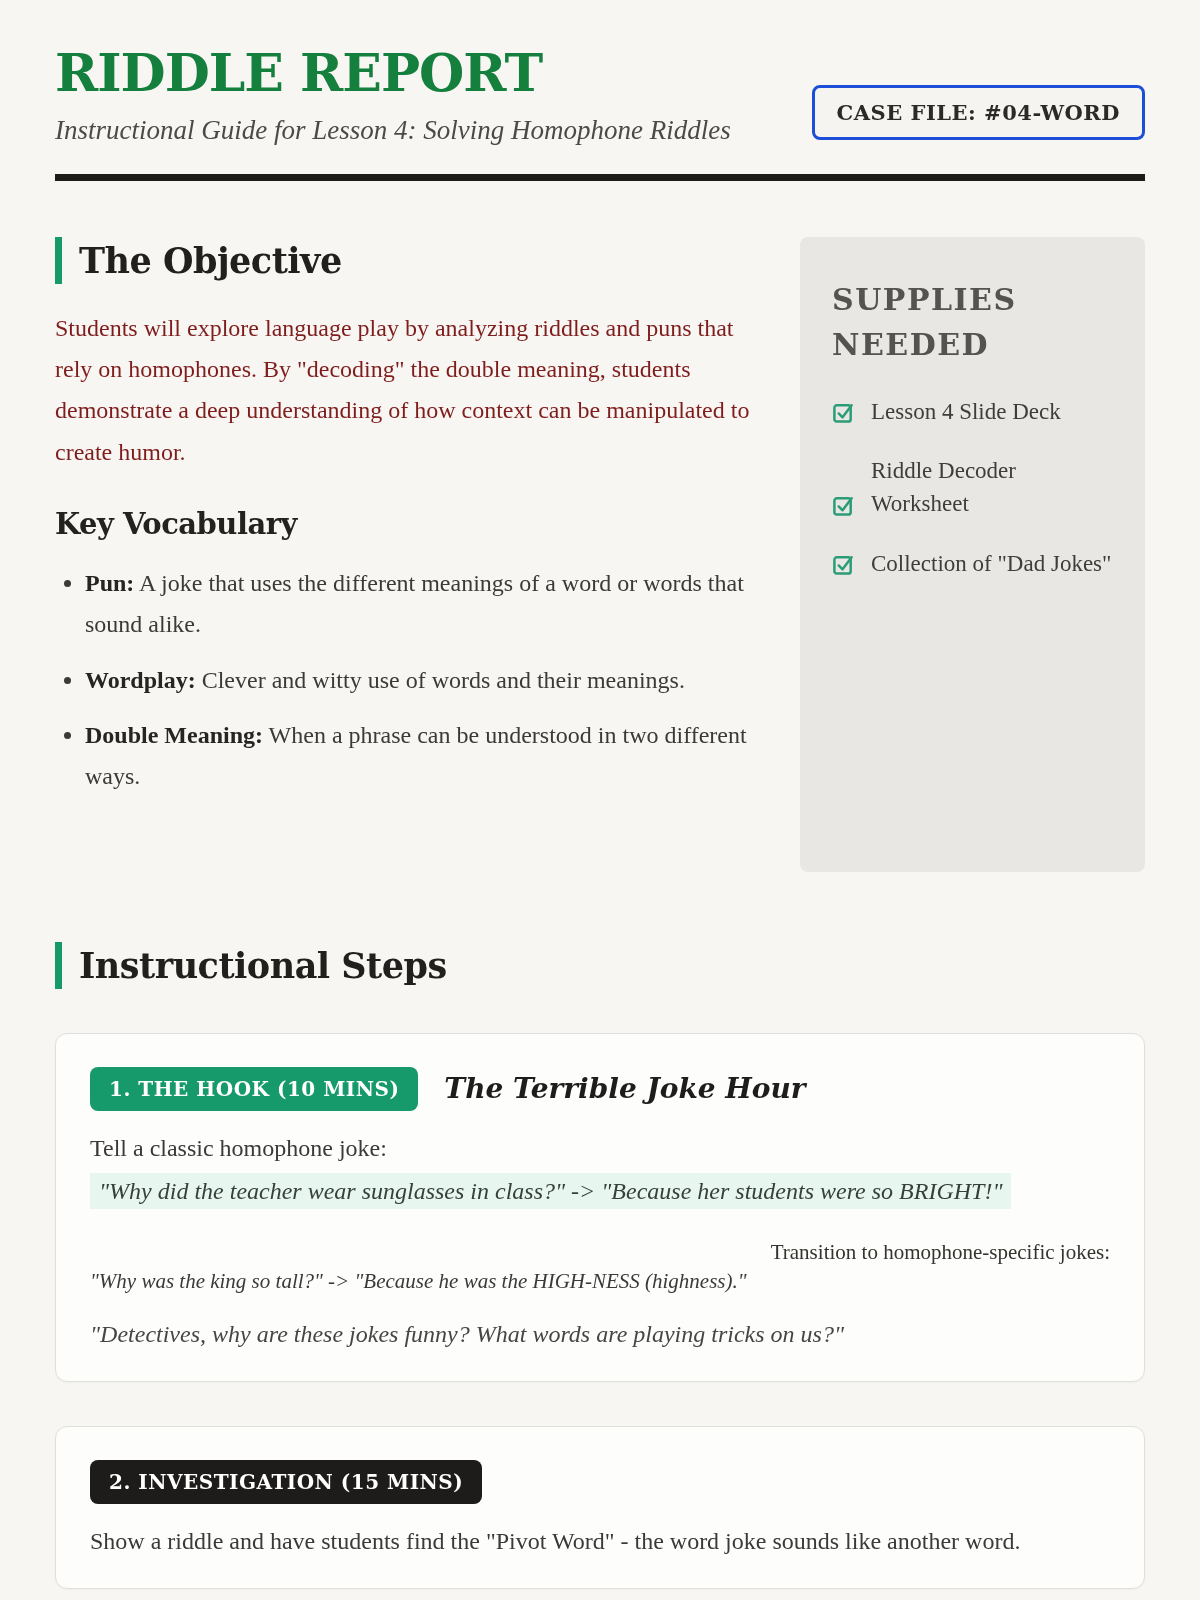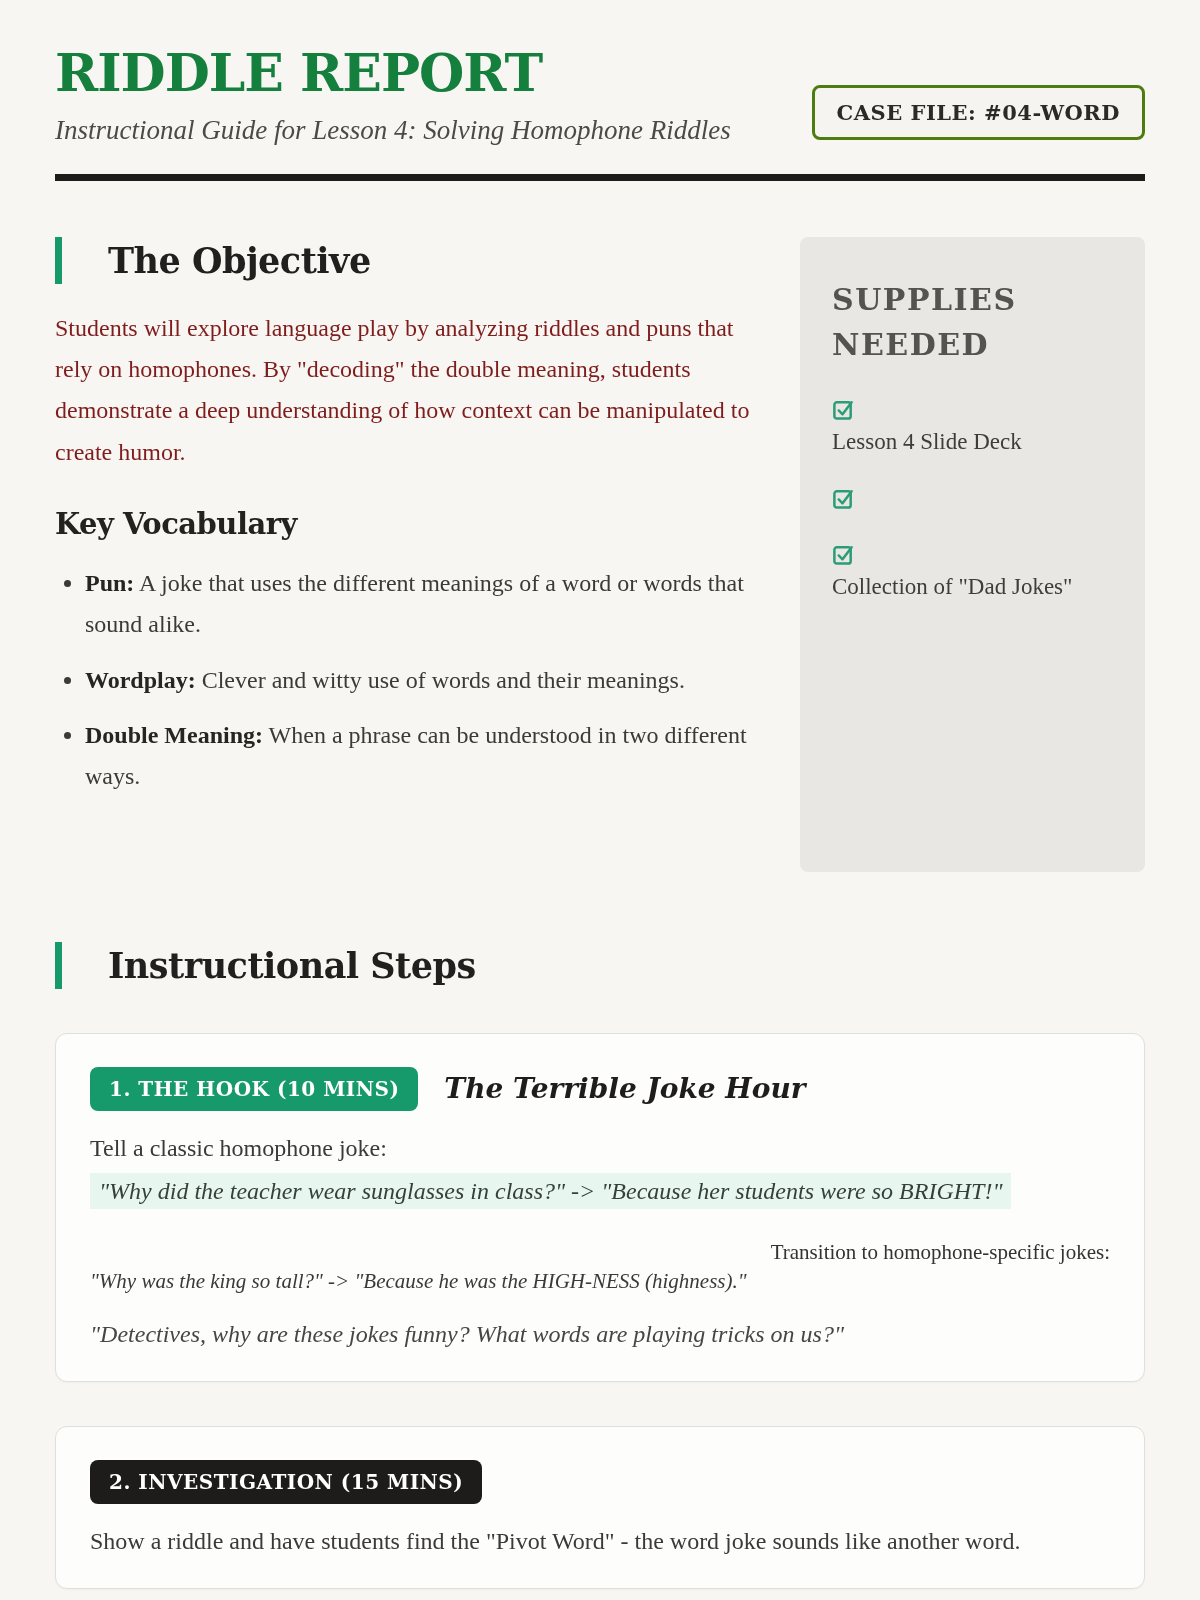--- a/index.html
+++ b/index.html
@@ -13,33 +13,33 @@
   
   .hdr { display:flex; justify-content:space-between; align-items:flex-end; }
   .hdr h1 {
     font-family:"DejaVu Serif", serif; font-weight:700; font-size:52px; line-height:1.05;
     color:#15803d; letter-spacing:-1px;
   }
   .hdr .subtitle {
     font-style:italic; font-size:27px; color:#4b4a47; margin-top:14px;
   }
   .case-badge {
-    border:3px solid #4d7c0f; border-radius:8px; background:#f5f4f1;
+    border:3px solid #1d4ed8; border-radius:8px; background:#f5f4f1;
     padding:12px 22px; font-family:"DejaVu Serif", serif; font-weight:700;
     font-size:21px; color:#2b2a28; letter-spacing:.5px; white-space:nowrap;
     margin-bottom:6px;
   }
   .rule { height:7px; background:#1d1c1a; margin-top:28px; }
 
   
   .cols { display:flex; gap:42px; margin-top:56px; align-items:flex-start; }
   .main-col { flex:1; min-width:0; }
   .side-col { width:345px; flex:0 0 345px; }
 
-  .sec-head { display:flex; align-items:stretch;gap:29px; }
+  .sec-head { display:flex; align-items:stretch; }
   .sec-head .bar { width:7px; background:#16996b; margin-right:17px; }
   .sec-head h2 {
     font-family:"DejaVu Serif", serif; font-weight:700; font-size:35px;
     color:#21201e; line-height:1.35; letter-spacing:-.5px;
   }
   .objective-body { margin-top:24px; font-size:24px; line-height:1.72; color:#7f1d1d; }
   .main-col h3 {
     font-family:"DejaVu Serif", serif; font-weight:700; font-size:29px;
     color:#23221f; margin-top:34px; letter-spacing:-.5px;
   }
@@ -49,21 +49,21 @@
 
   
   .supplies {
     background:#e8e7e4; border-radius:8px; padding:40px 32px; min-height:635px;
   }
   .supplies h4 {
     font-family:"DejaVu Serif", serif; font-weight:700; font-size:30px;
     letter-spacing:1.5px; color:#55534f; line-height:1.5; max-width:220px;
   }
   .supplies ul { list-style:none; margin-top:28px; }
-  .supplies li { display:flex; align-items:flex-start; margin-bottom:26px;flex-direction:column; }
+  .supplies li { display:flex; align-items:flex-end; margin-bottom:26px; }
   .supplies li .cb { flex:0 0 auto; margin-right:16px; margin-top:3px; }
   .supplies li .lbl { font-size:23px; line-height:1.45; color:#3e3d3a; }
 
   
   .steps-head { margin-top:70px; }
   .card {
     background:#fdfdfc; border:1px solid #e0dfdb; border-radius:12px;
     padding:33px 34px; margin-top:44px; box-shadow:0 1px 2px rgba(0,0,0,.03);
   }
   .card-head { display:flex; align-items:center; gap:26px; }
@@ -128,20 +128,21 @@
                     <rect x="2.5" y="4.5" width="17" height="17" rx="2.5" fill="none" stroke="#2b9c78" stroke-width="2.6"></rect>
                     <path d="M7 13 L11 17 L20.5 4.5" fill="none" stroke="#2b9c78" stroke-width="2.6" stroke-linecap="round" stroke-linejoin="round"></path>
                   </svg></span>
               <span class="lbl">Lesson 4 Slide Deck</span>
             </li>
             <li>
               <span class="cb"><svg width="23" height="23" viewBox="0 0 24 24">
                     <rect x="2.5" y="4.5" width="17" height="17" rx="2.5" fill="none" stroke="#2b9c78" stroke-width="2.6"></rect>
                     <path d="M7 13 L11 17 L20.5 4.5" fill="none" stroke="#2b9c78" stroke-width="2.6" stroke-linecap="round" stroke-linejoin="round"></path>
                   </svg></span>
+              <span class="lbl">Riddle Decoder Worksheet</span>
             </li>
             <li>
               <span class="cb"><svg width="23" height="23" viewBox="0 0 24 24">
                     <rect x="2.5" y="4.5" width="17" height="17" rx="2.5" fill="none" stroke="#2b9c78" stroke-width="2.6"></rect>
                     <path d="M7 13 L11 17 L20.5 4.5" fill="none" stroke="#2b9c78" stroke-width="2.6" stroke-linecap="round" stroke-linejoin="round"></path>
                   </svg></span>
               <span class="lbl">Collection of "Dad Jokes"</span>
             </li>
           </ul>
         </div>

